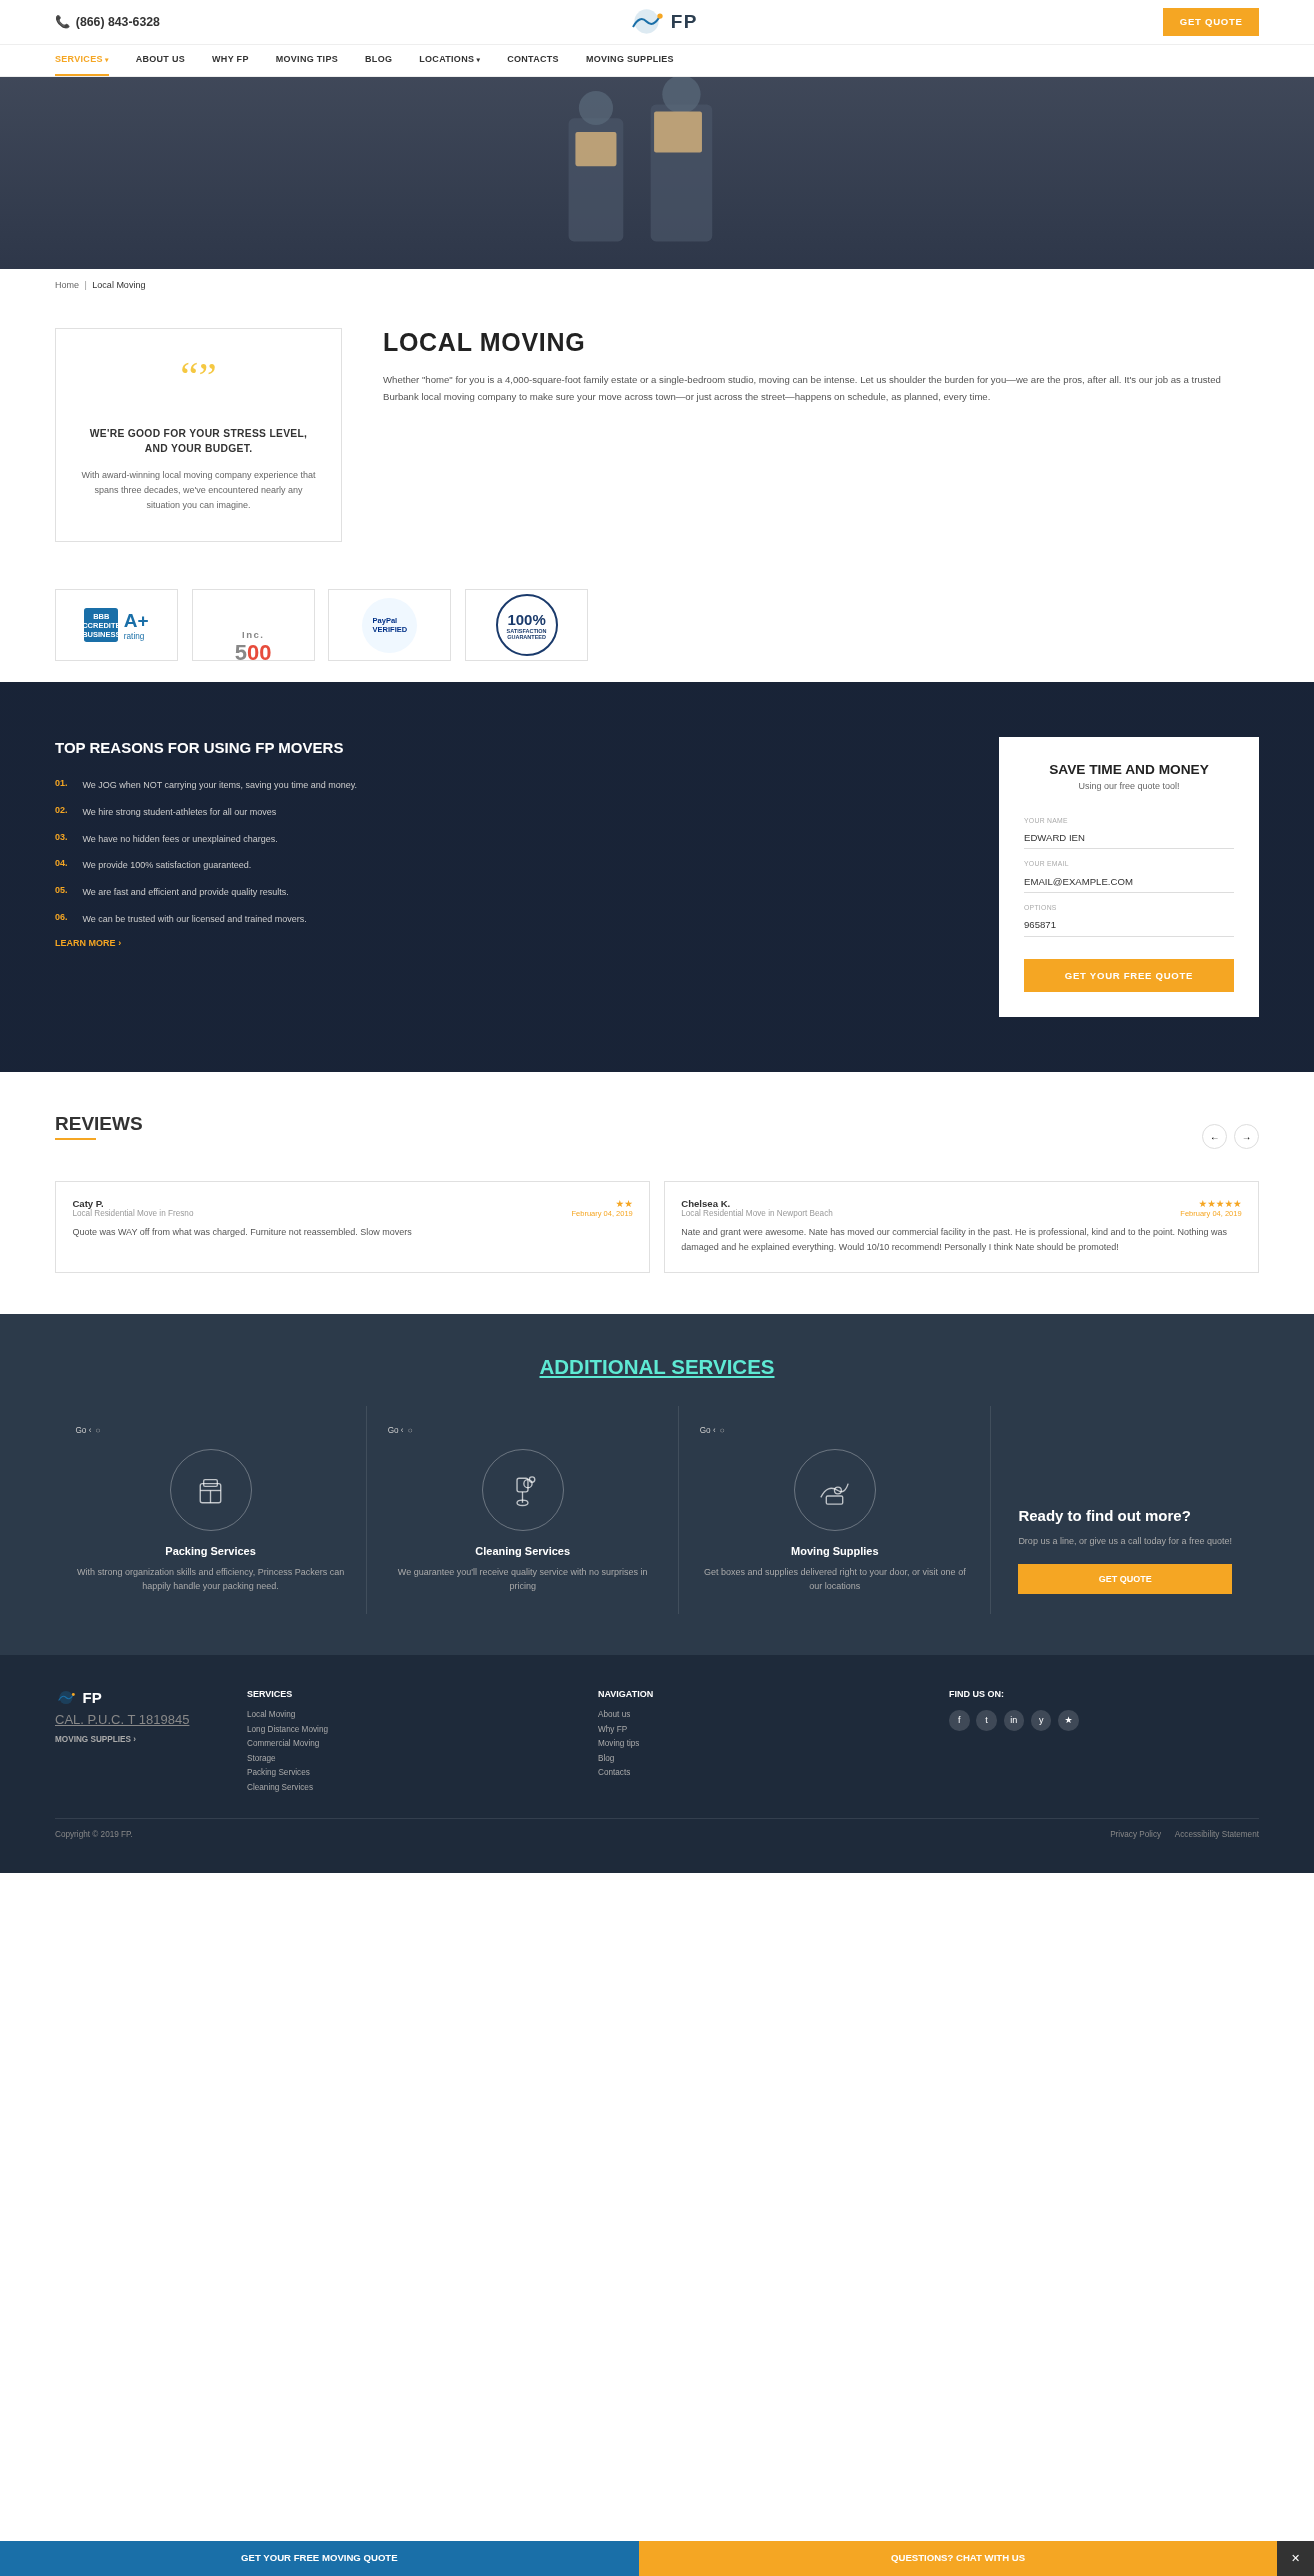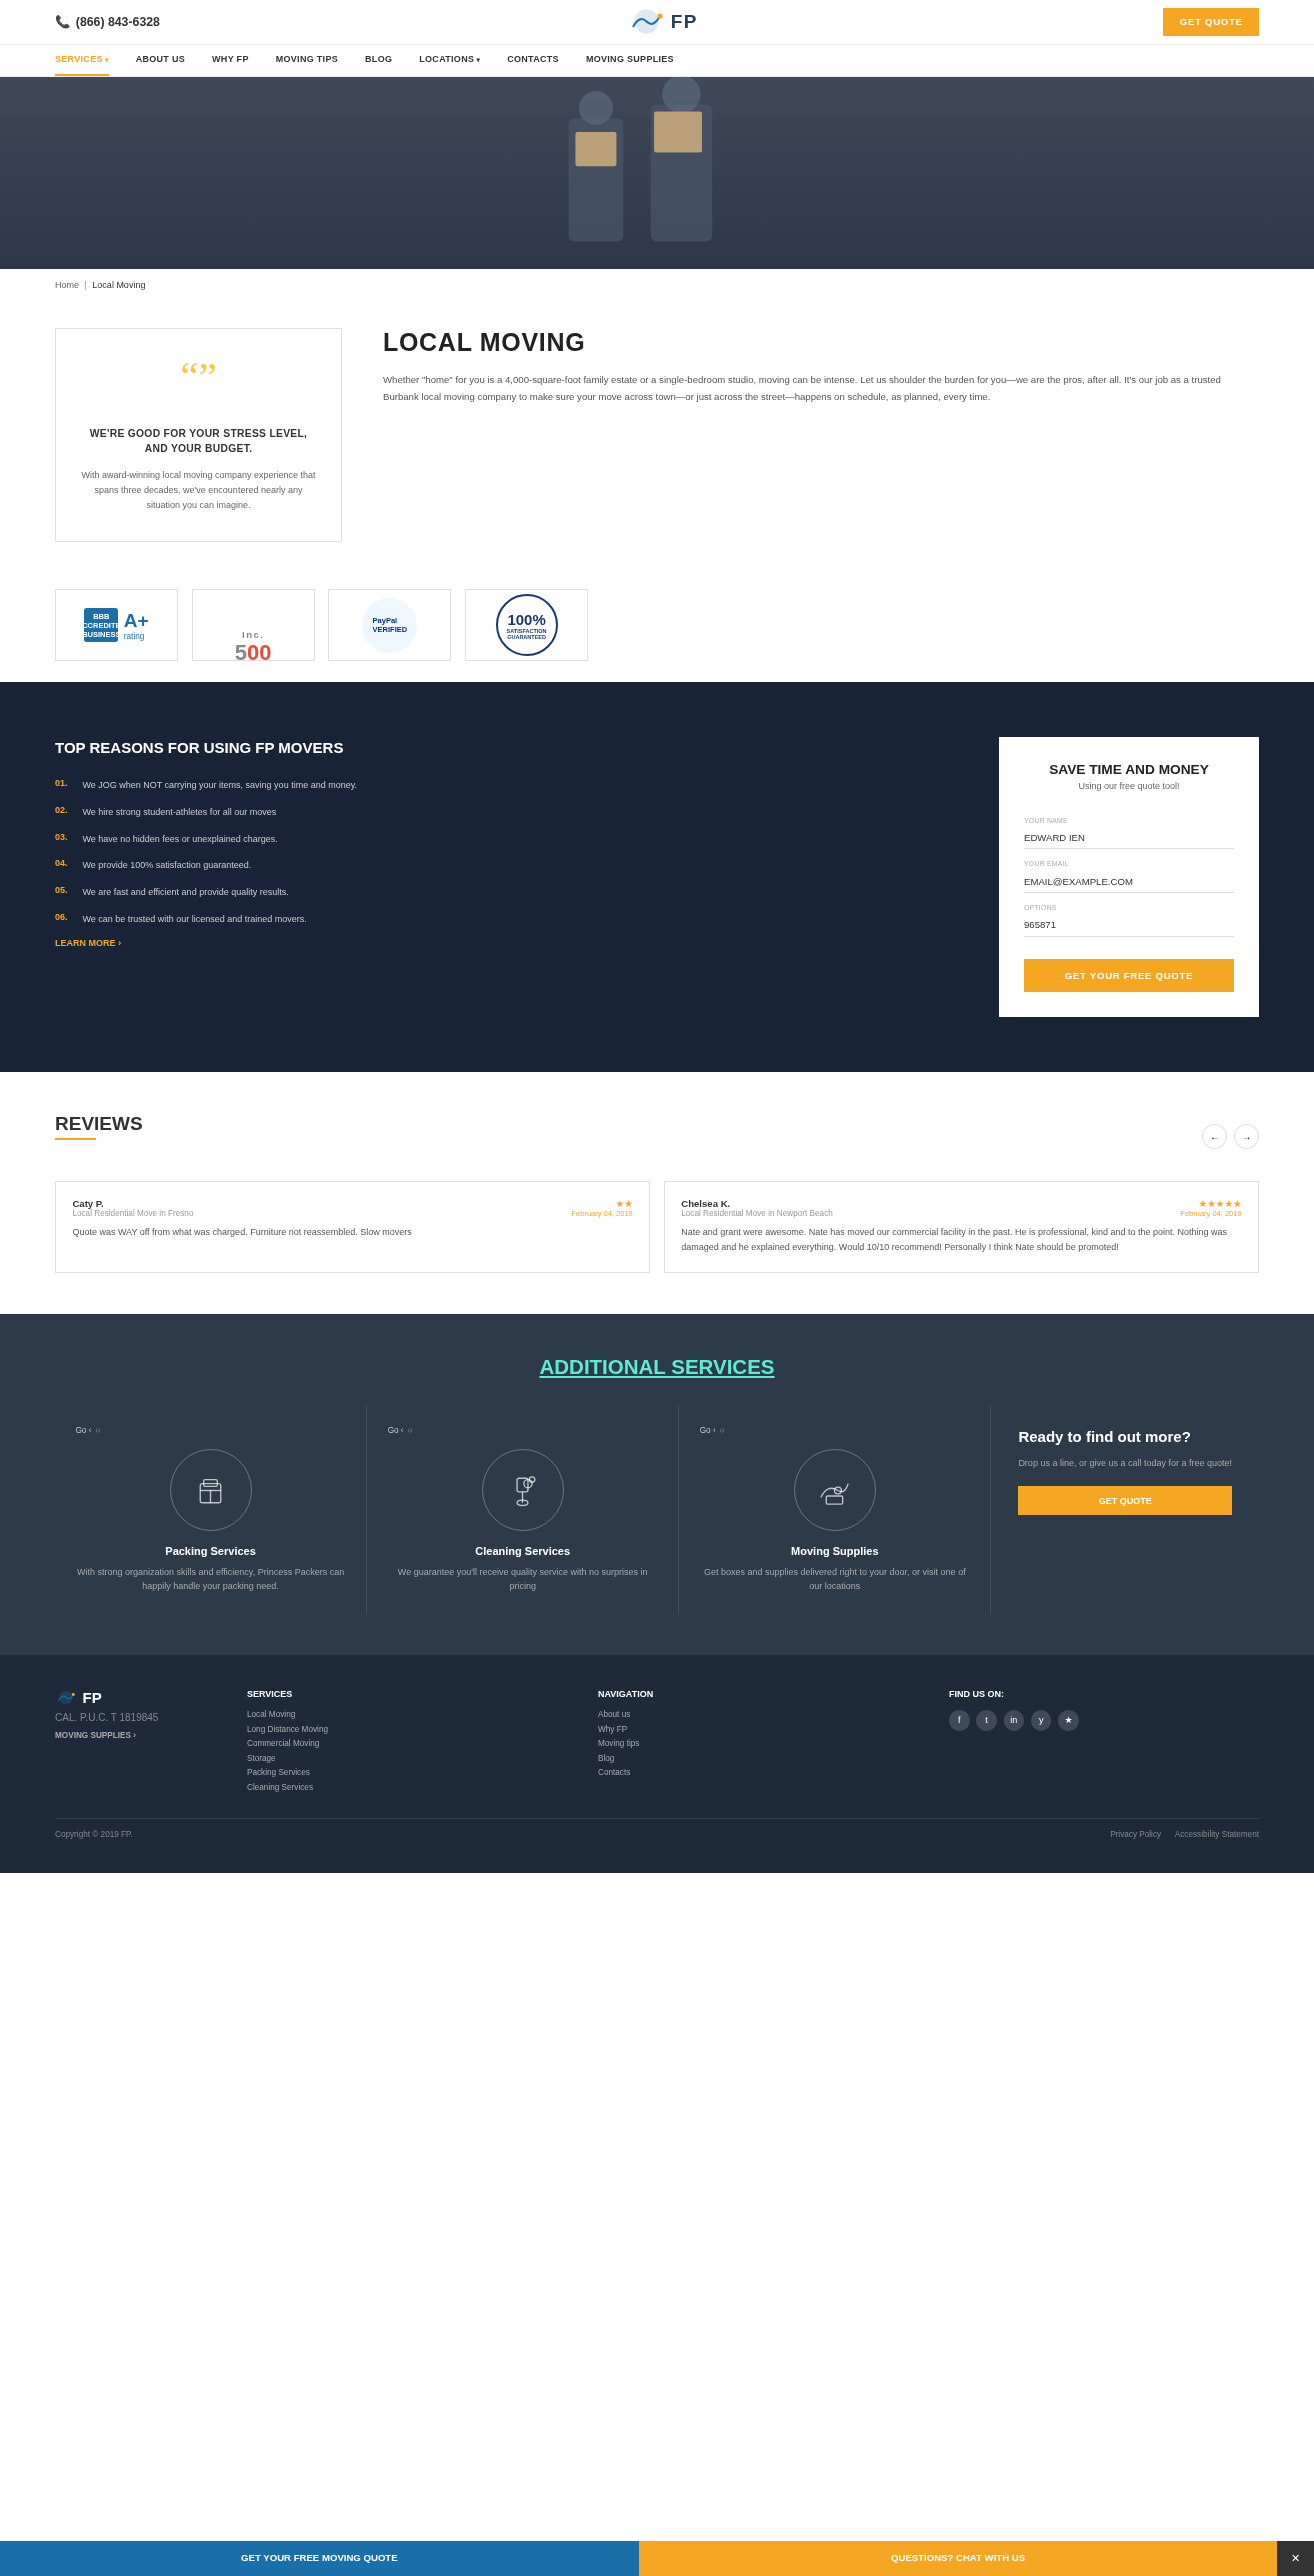--- a/index.html
+++ b/index.html
@@ -85,39 +85,39 @@
     .review-header { display: flex; justify-content: space-between; align-items: flex-start; margin-bottom: 5.5px; }
     .reviewer-name { font-size: 9.6px; font-weight: bold; color: #333; }
     .reviewer-location { font-size: 8.2px; color: #999; }
     .review-stars { color: #f5a623; font-size: 9.6px; }
     .review-date { font-size: 7.5px; color: #f5a623; }
     .review-text { font-size: 9px; color: #555; line-height: 1.7; margin-top: 6.8px; }
 
     
     .additional-section { background: #2c3a4a; padding: 41px 55px; }
     .additional-title { font-size: 20.5px; font-weight: bold; text-transform: uppercase; color: #5eead4; text-align: center; text-decoration: underline; margin-bottom: 27px; }
-    .services-row { display: flex; gap: 0; align-items: flex-start; }
+    .services-row { display: flex; gap: 0; align-items: flex-end; }
     .service-card { flex: 1; padding: 20.5px; border-right: 0.7px solid rgba(255,255,255,0.1); }
     .service-nav { display: flex; align-items: center; gap: 4.1px; margin-bottom: 13.7px; }
     .go-btn { font-size: 8.2px; color: #ccc; cursor: pointer; }
     .service-icon-circle { width: 82px; height: 82px; border-radius: 50%; border: 1.4px solid rgba(255,255,255,0.3); display: flex; align-items: center; justify-content: center; margin: 0 auto 13.7px; }
     .service-card-title { font-size: 11px; font-weight: bold; color: white; text-align: center; margin-bottom: 8.2px; }
     .service-card-desc { font-size: 9px; color: #aaa; text-align: center; line-height: 1.6; }
     .service-cta-col { padding: 20.5px 27px; display: flex; flex-direction: column; justify-content: center; }
     .service-cta-title { font-size: 15px; font-weight: bold; color: white; margin-bottom: 8.2px; line-height: 1.4; }
     .service-cta-text { font-size: 9px; color: #aaa; margin-bottom: 16.4px; line-height: 1.6; }
     .service-cta-btn { background: #f5a623; color: white; border: none; padding: 9.6px 19px; font-size: 9px; font-weight: bold; text-transform: uppercase; cursor: pointer; }
 
     
     .footer { background: #1e2a3a; padding: 34px 55px; }
     .footer-grid { display: flex; gap: 41px; }
     .footer-logo-col { flex: 0 0 151px; }
     .footer-logo { display: flex; align-items: center; gap: 5.5px; margin-bottom: 5.5px; }
     .footer-logo-text { font-size: 15px; font-weight: bold; color: white; }
-    .footer-license { font-size: 10px; color: #888; margin-bottom: 8.2px; }
+    .footer-license { font-size: 13px; color: #888; margin-bottom: 8.2px; text-decoration: underline; }
     .footer-moving-link { font-size: 8.2px; color: #aaa; cursor: pointer; font-weight: bold; }
     .footer-col { flex: 1; }
     .footer-col-title { font-size: 9px; font-weight: bold; color: white; text-transform: uppercase; margin-bottom: 11px; }
     .footer-link { font-size: 8.2px; color: #aaa; display: block; margin-bottom: 5.5px; cursor: pointer; }
     .footer-social { display: flex; gap: 6.8px; margin-top: 5.5px; }
     .social-icon { width: 20.5px; height: 20.5px; border-radius: 50%; background: rgba(255,255,255,0.15); display: flex; align-items: center; justify-content: center; font-size: 9px; color: white; cursor: pointer; }
     .footer-bottom { border-top: 0.7px solid rgba(255,255,255,0.1); margin-top: 20.5px; padding-top: 11px; display: flex; justify-content: space-between; font-size: 8.2px; color: #888; }
 
     
     .bottom-bar { position: fixed; bottom: 0; left: 0; right: 0; display: flex; z-index: 100; }

